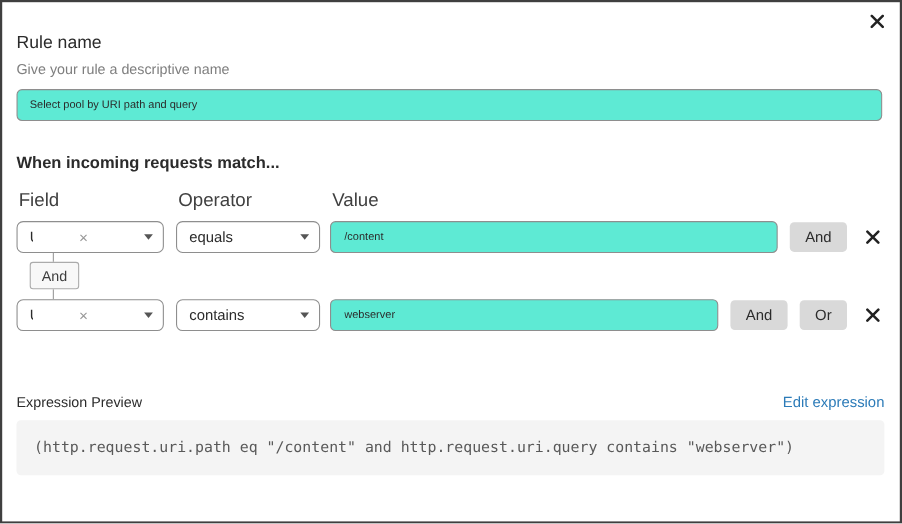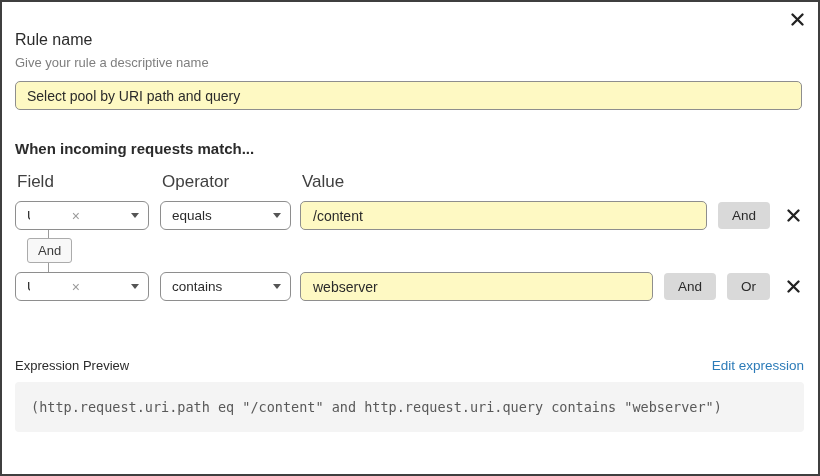--- a/index.html
+++ b/index.html
@@ -27,23 +27,23 @@
     background: none; border: none; cursor: pointer;
     display: flex; align-items: center; justify-content: center;
     padding: 0;
   }
   
   .rule-name-label { margin-top: 19px; font-size: 16px; color: #2b2b2b; }
   .rule-name-helper { margin-top: 6px; font-size: 13px; color: #7e7e7e; }
   .text-input {
     display: block; width: 787px; height: 29px;
     border: 1px solid #8e8e8e; border-radius: 5px;
-    padding: 0 11px; font-size: 14px; color: #2b2b2b;
+    padding: 0 11px; font-size: 10px; color: #2b2b2b;
     font-family: "Liberation Sans", sans-serif;
-    background: #fef9c3; outline: none;
+    background: #5eead4; outline: none;
   }
   .rule-name-input { margin-top: 11px; }
   
   .match-heading { margin-top: 30px; font-size: 15px; font-weight: 700; color: #2b2b2b; }
   .col-labels { display: flex; margin-top: 15px; font-size: 17px; color: #404040; }
   .col-label-field { width: 134px; padding-left: 2px; margin-right: 11px; }
   .col-label-operator { width: 131px; padding-left: 2px; margin-right: 9px; }
   .col-label-value { flex: 1; padding-left: 2px; }
   .cond-row { display: flex; align-items: center; margin-top: 9px; width: 787px; }
   .select-box {

